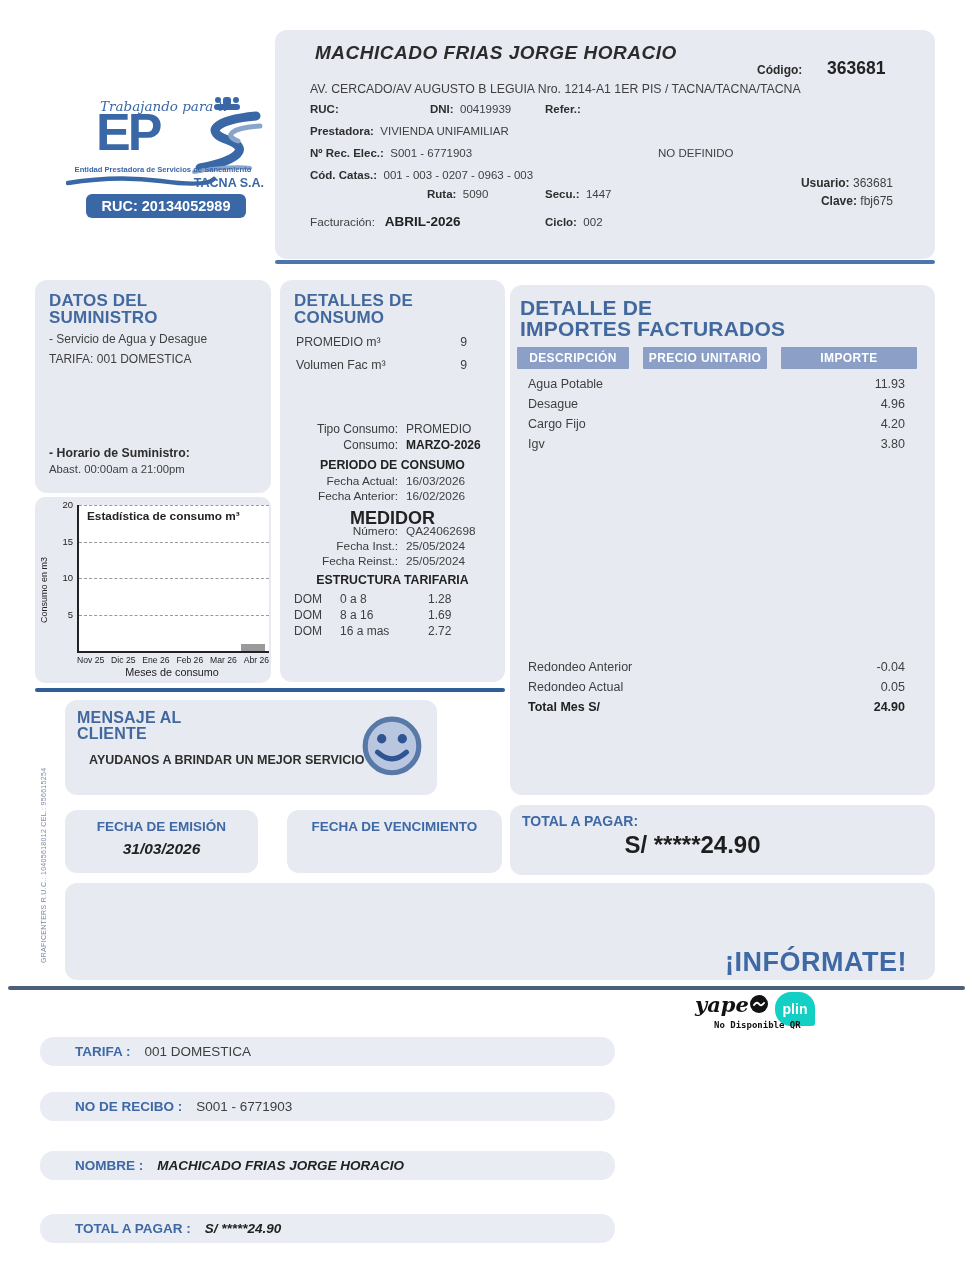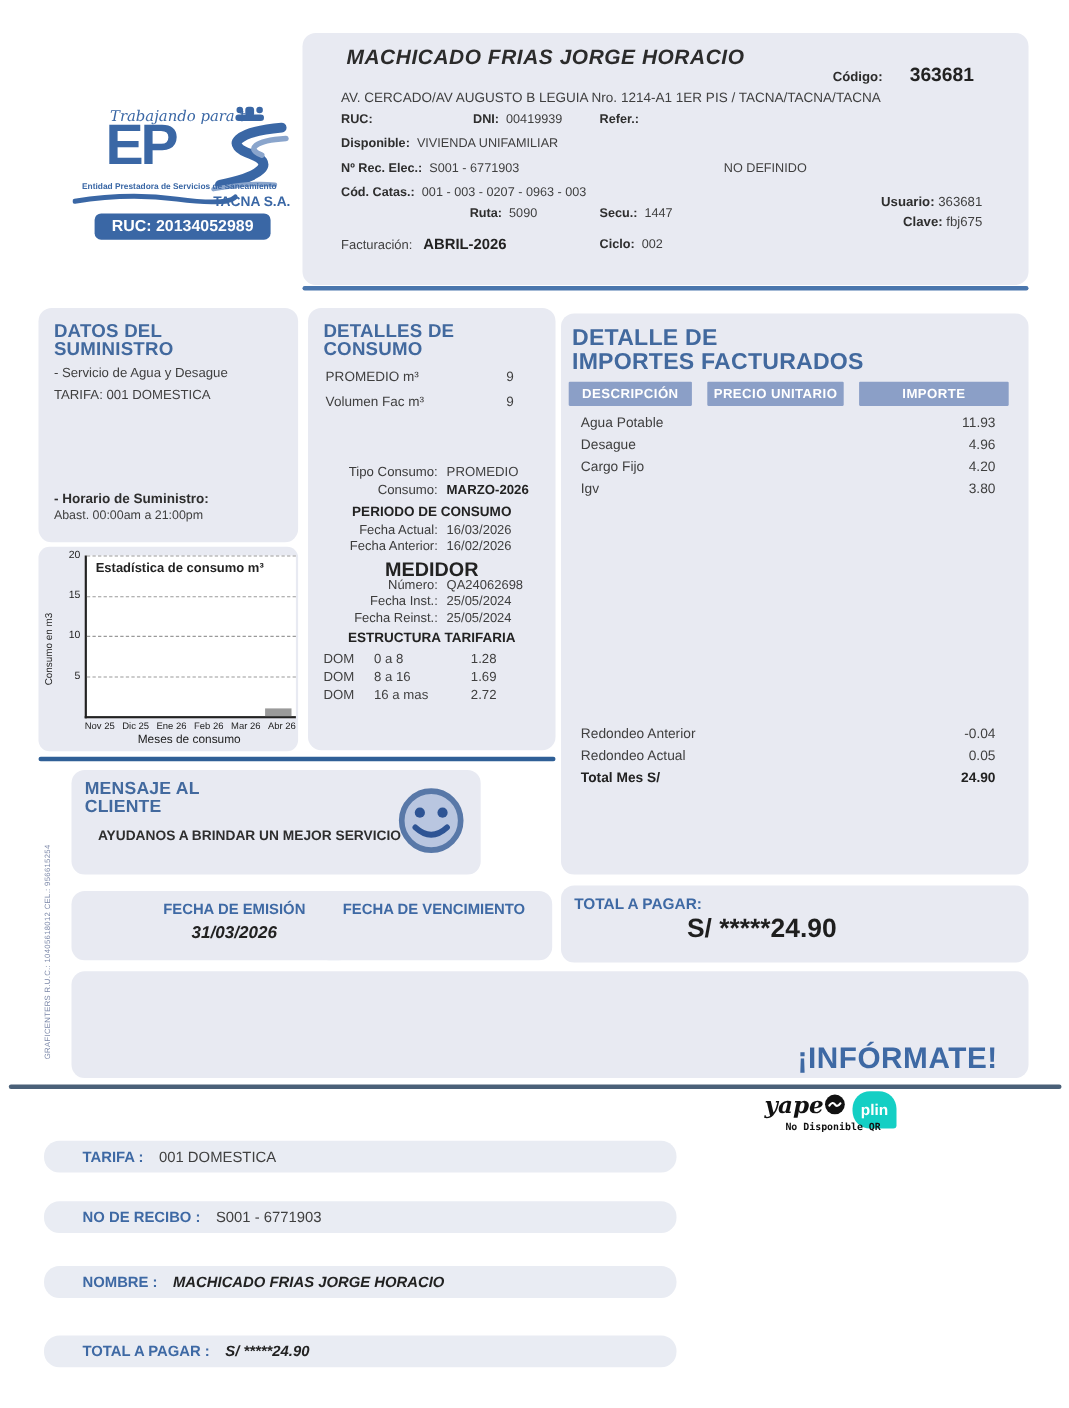--- a/index.html
+++ b/index.html
@@ -60,21 +60,21 @@
   <div class="box" style="left:275px;top:30px;width:660px;height:229px;">
     <div class="abs" style="left:40px;top:12px;font-size:19px;font-weight:bold;font-style:italic;color:#2b2b2b;letter-spacing:.5px;">MACHICADO FRIAS JORGE HORACIO</div>
     <div class="abs" style="left:482px;top:33px;font-size:12px;font-weight:bold;color:#2b2b2b;">Código:</div>
     <div class="abs" style="left:552px;top:28px;font-size:17.5px;font-weight:bold;color:#222;">363681</div>
     <div class="abs val" style="left:35px;top:52px;font-size:12.3px;">AV. CERCADO/AV AUGUSTO B LEGUIA Nro. 1214-A1 1ER PIS / TACNA/TACNA/TACNA</div>
 
     <div class="abs kv" style="left:35px;top:73px;font-size:11.5px;"><span class="lbl">RUC:</span> <span class="val"></span></div>
     <div class="abs kv" style="left:155px;top:73px;font-size:11.5px;"><span class="lbl">DNI:</span>&nbsp; <span class="val">00419939</span></div>
     <div class="abs kv" style="left:270px;top:73px;font-size:11.5px;"><span class="lbl">Refer.:</span> <span class="val"></span></div>
 
-    <div class="abs kv" style="left:35px;top:95px;font-size:11.5px;"><span class="lbl">Disponible:</span>&nbsp; <span class="val">VIVIENDA UNIFAMILIAR</span></div>
+    <div class="abs kv" style="left:35px;top:95px;font-size:11.5px;"><span class="lbl">Prestadora:</span>&nbsp; <span class="val">VIVIENDA UNIFAMILIAR</span></div>
 
     <div class="abs kv" style="left:35px;top:117px;font-size:11.5px;"><span class="lbl">Nº Rec. Elec.:</span>&nbsp; <span class="val">S001 - 6771903</span></div>
     <div class="abs val" style="left:383px;top:117px;font-size:11.5px;">NO DEFINIDO</div>
 
     <div class="abs kv" style="left:35px;top:139px;font-size:11.5px;"><span class="lbl">Cód. Catas.:</span>&nbsp; <span class="val">001 - 003 - 0207 - 0963 - 003</span></div>
 
     <div class="abs kv" style="left:152px;top:158px;font-size:11.5px;"><span class="lbl">Ruta:</span>&nbsp; <span class="val">5090</span></div>
     <div class="abs kv" style="left:270px;top:158px;font-size:11.5px;"><span class="lbl">Secu.:</span>&nbsp; <span class="val">1447</span></div>
 
     <div class="abs kv" style="right:42px;top:146px;font-size:12px;"><span class="lbl">Usuario:</span> <span class="val">363681</span></div>
@@ -207,21 +207,21 @@
     </div>
     <div class="abs" style="left:24px;top:53px;font-size:12.5px;font-weight:bold;color:#2e2e2e;">AYUDANOS A BRINDAR UN MEJOR SERVICIO</div>
     <svg class="abs" style="right:12px;top:14px;" width="66" height="66" viewBox="0 0 64 64">
       <circle cx="32" cy="31" r="26" fill="#b9c6e0" stroke="#5878a8" stroke-width="5"></circle>
       <circle cx="22" cy="24" r="4.5" fill="#2e5494"></circle>
       <circle cx="42" cy="24" r="4.5" fill="#2e5494"></circle>
       <path d="M18 37 Q32 50 46 37" stroke="#2e5494" stroke-width="5" fill="none" stroke-linecap="round"></path>
     </svg>
   </div>
 
-  <div class="box" style="left:65px;top:810px;width:214px;height:63px;padding-left:41px;">
+  <div class="box" style="left:65px;top:810px;width:193px;height:63px;">
     <div style="text-align:center;padding-top:9px;font-size:13.5px;font-weight:bold;color:#3e69a4;">FECHA DE EMISIÓN</div>
     <div style="text-align:center;padding-top:6px;font-size:15.5px;font-weight:bold;font-style:italic;color:#222;">31/03/2026</div>
   </div>
   <div class="box" style="left:287px;top:810px;width:215px;height:63px;">
     <div style="text-align:center;padding-top:9px;font-size:13.5px;font-weight:bold;color:#3e69a4;">FECHA DE VENCIMIENTO</div>
   </div>
   <div class="box" style="left:510px;top:805px;width:425px;height:70px;">
     <div class="abs" style="left:12px;top:8px;font-size:14px;font-weight:bold;color:#3e69a4;">TOTAL A PAGAR:</div>
     <div class="abs" style="left:0;right:60px;top:26px;text-align:center;font-size:24px;font-weight:bold;color:#1e1e1e;">S/ *****24.90</div>
   </div>

